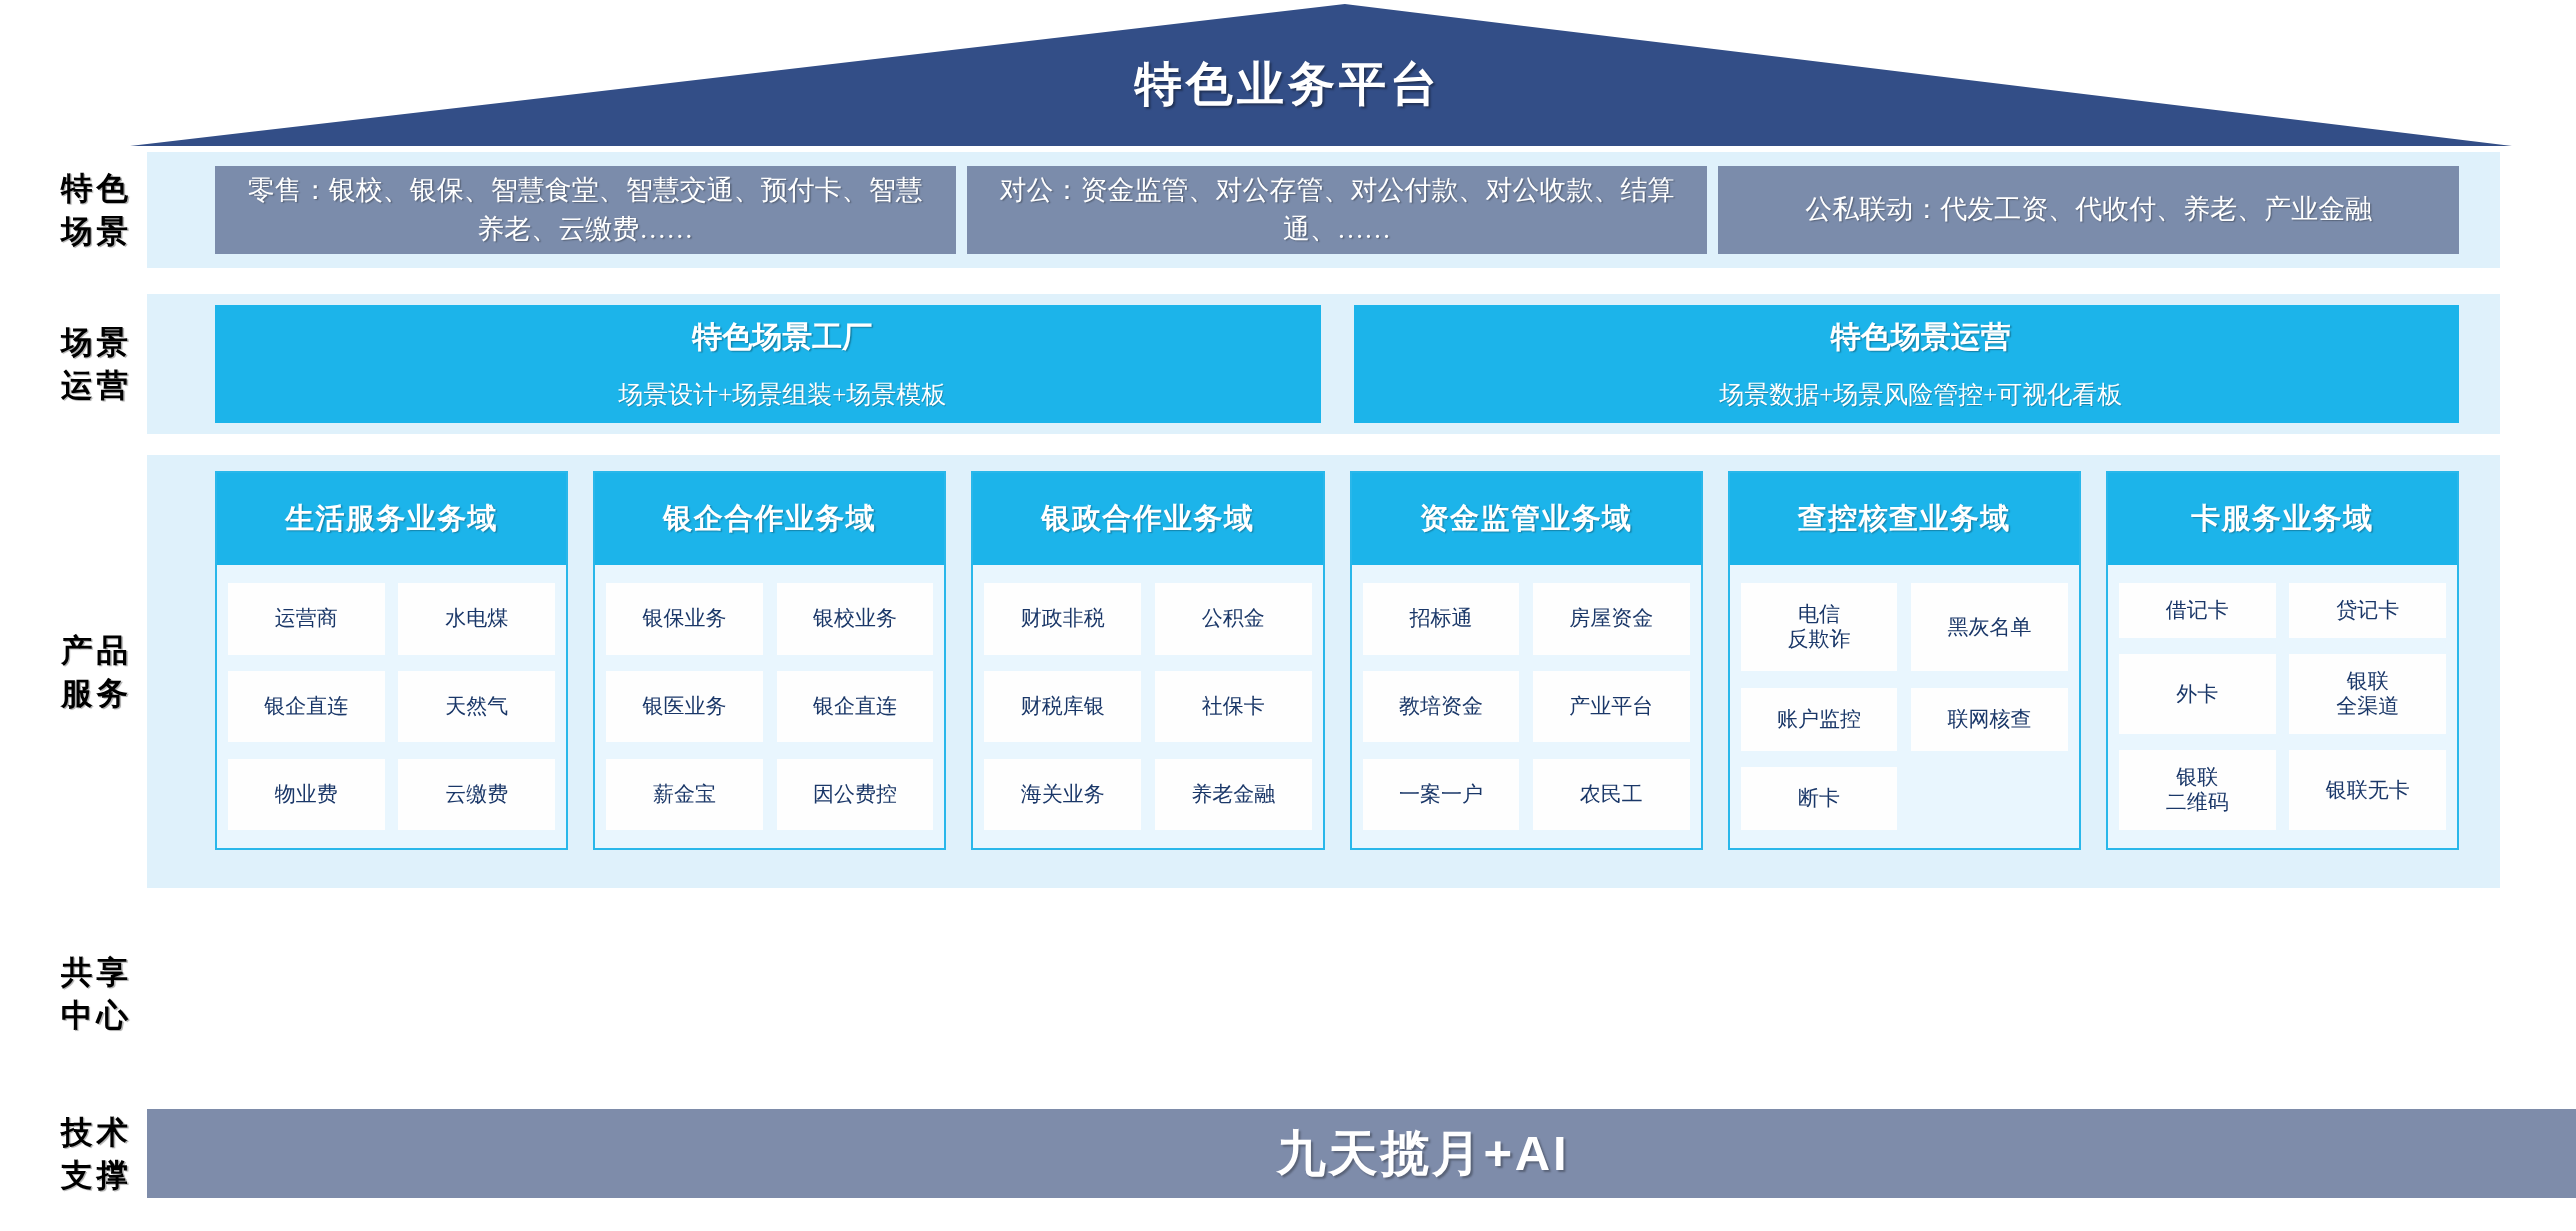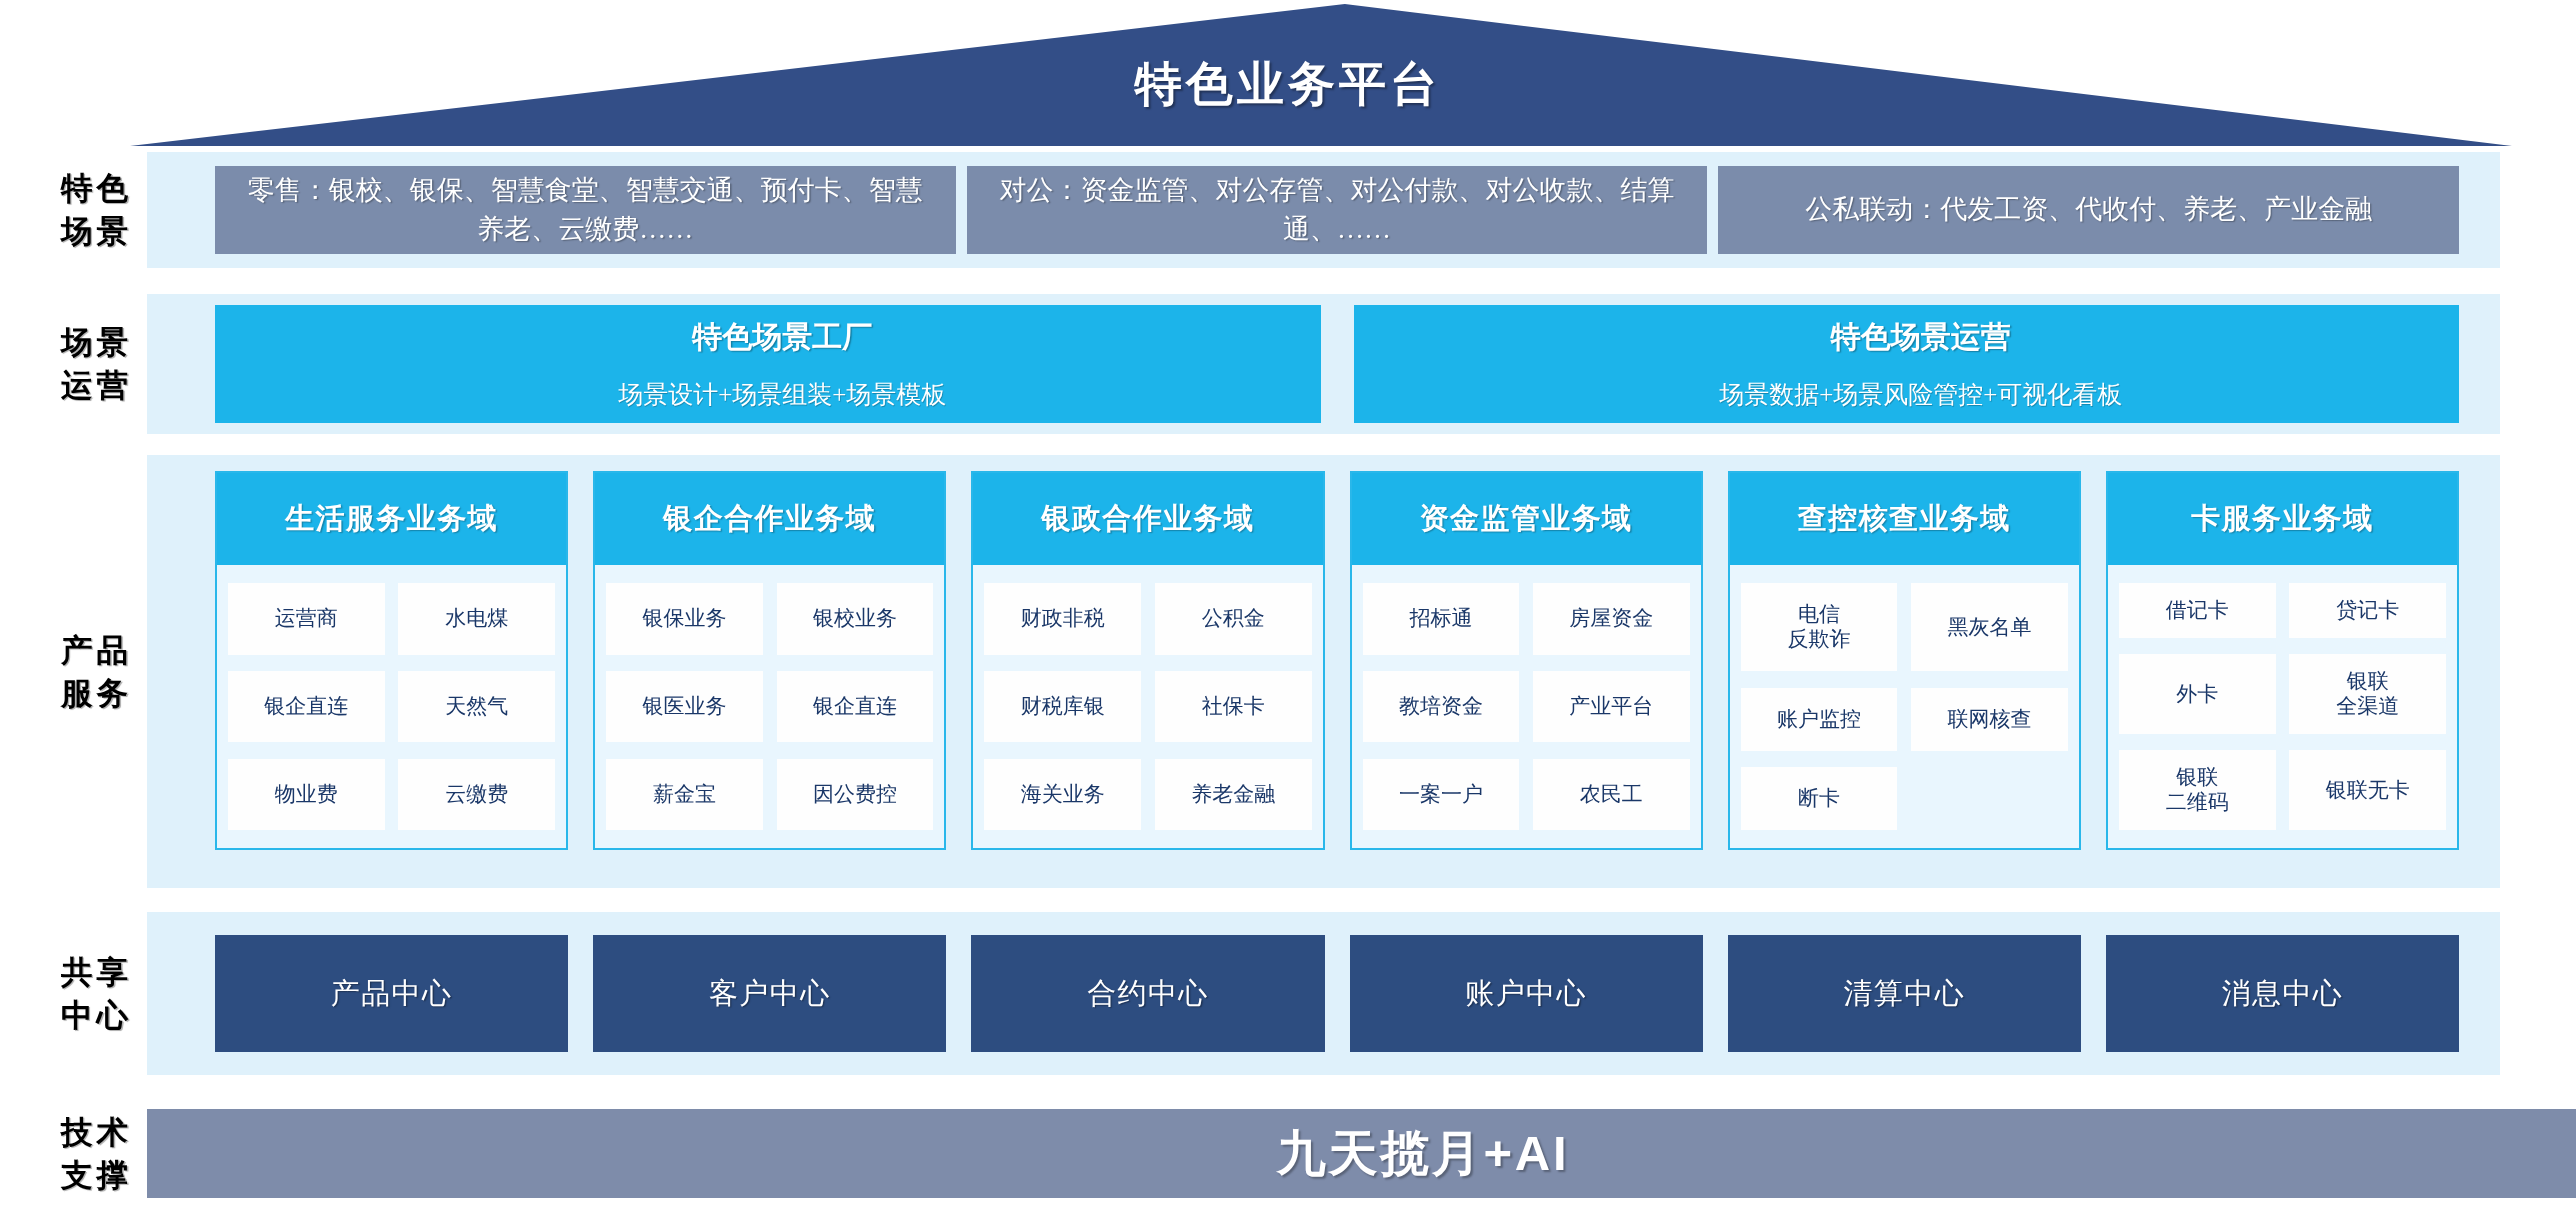--- a/index.html
+++ b/index.html
@@ -193,25 +193,17 @@
         <div class="cell">银联
 全渠道</div>
         <div class="cell">银联
 二维码</div>
         <div class="cell">银联无卡</div>
       </div>
     </div>
 
   </div>
 
-  <div class="band band-share">
-    <div class="center-box">产品中心</div>
-    <div class="center-box">客户中心</div>
-    <div class="center-box">合约中心</div>
-    <div class="center-box">账户中心</div>
-    <div class="center-box">清算中心</div>
-    <div class="center-box">消息中心</div>
-  </div>
 
   <div class="tech-bar">九天揽月+AI</div>
 
 </div>
 
 
 </body></html>

